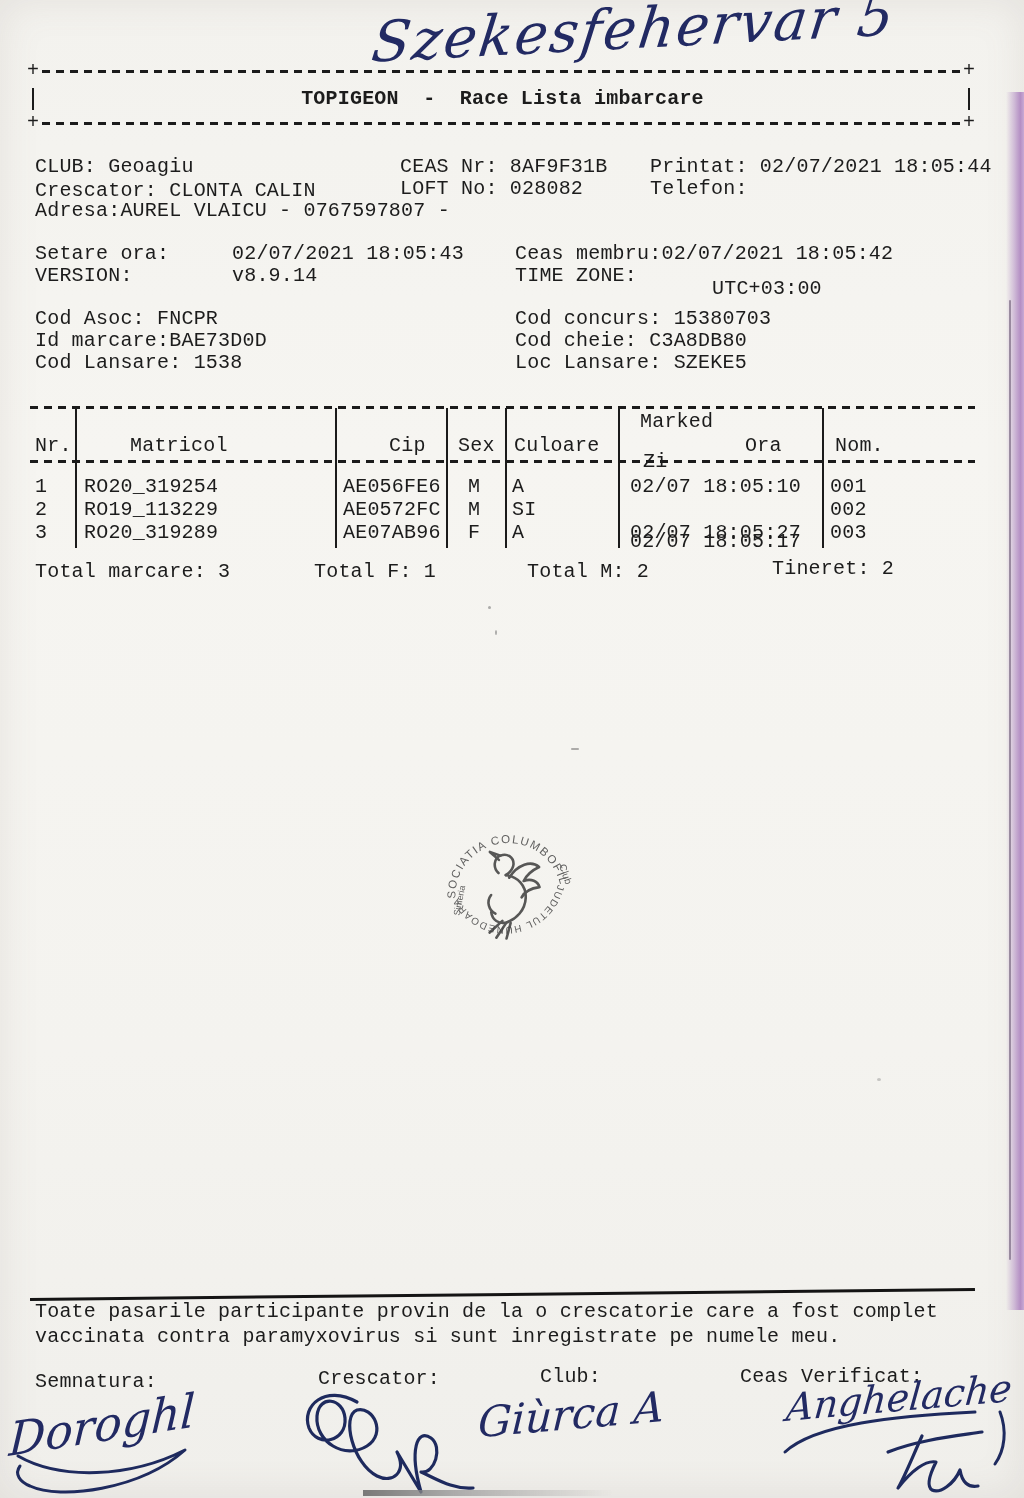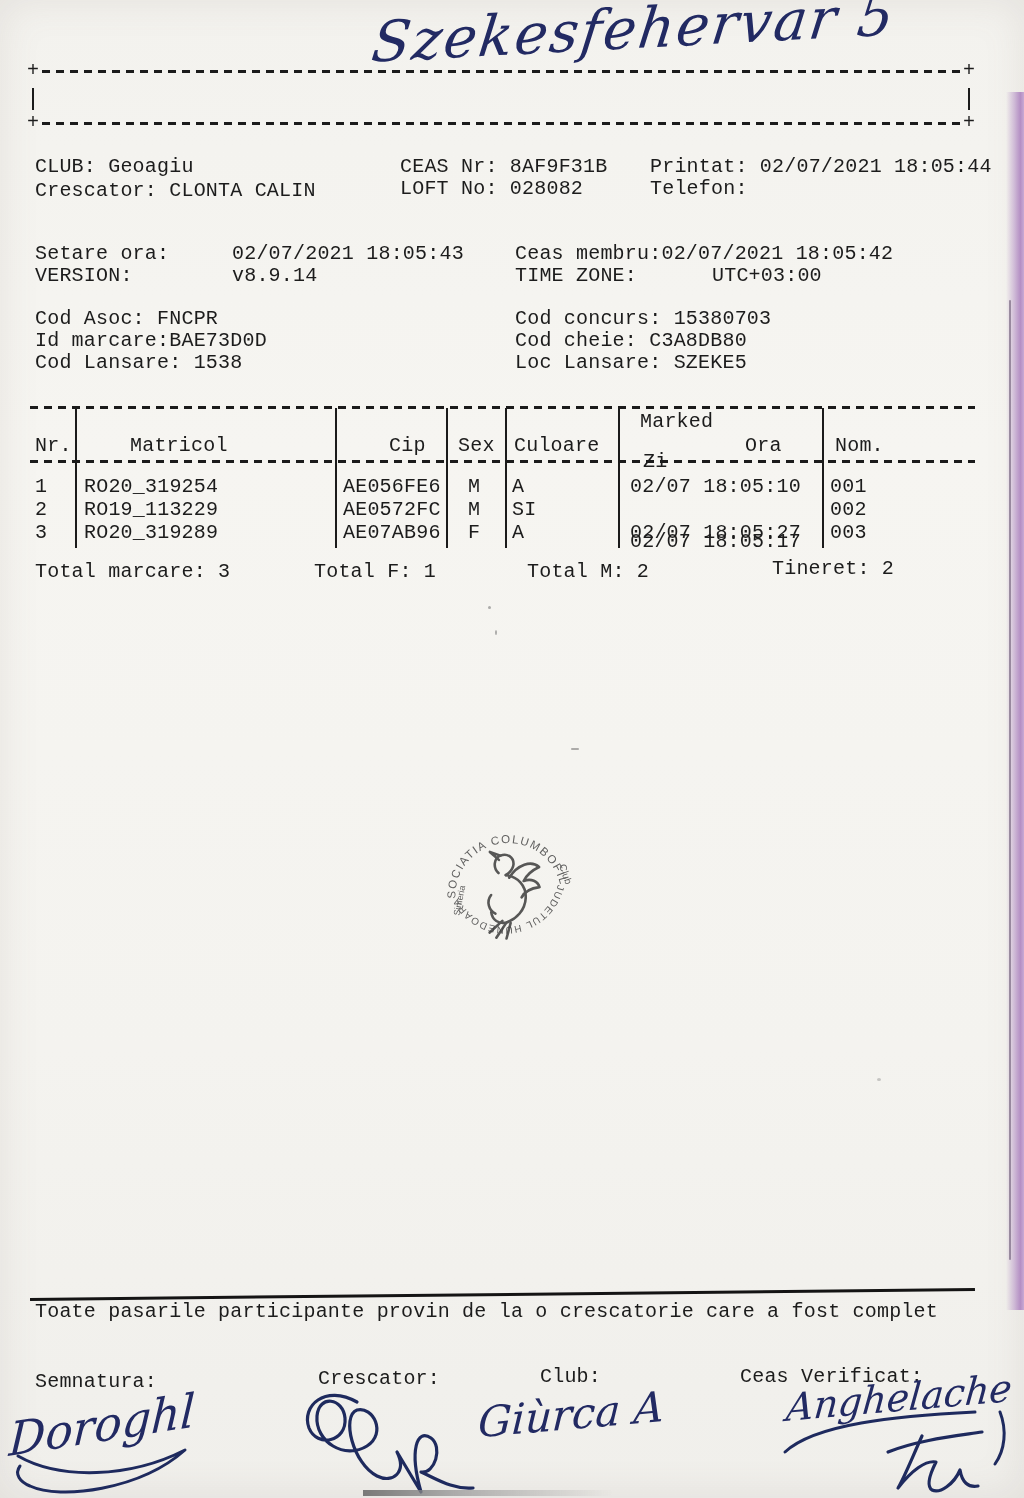--- a/index.html
+++ b/index.html
@@ -28,40 +28,42 @@
 
 <div class="scan">
 
   <div class="hand" style="left:372px; top:-4px; font-size:56px; transform:rotate(-3deg) skewX(-10deg); letter-spacing:2px;">Szekesfehervar 5</div>
 
   <div class="dash" style="left:42px; top:70px; width:922px;"></div>
   <span class="mono" style="left:27px; top:60px;">+</span>
   <span class="mono" style="left:963px; top:60px;">+</span>
   <div class="pipe" style="left:32px; top:88px; height:22px;"></div>
   <div class="pipe" style="left:968px; top:88px; height:22px;"></div>
+  <div class="mono" style="left:30px; top:88px; width:945px; text-align:center; font-weight:bold;">TOPIGEON  -  Race Lista imbarcare</div>
   <div class="dash" style="left:42px; top:122px; width:922px;"></div>
   <span class="mono" style="left:27px; top:112px;">+</span>
   <span class="mono" style="left:963px; top:112px;">+</span>
 
   <div class="mono" style="left:35px; top:156px;"><span>CLUB:</span> <span>Geoagiu</span></div>
   <div class="mono" style="left:400px; top:156px;"><span>CEAS Nr:</span> <span>8AF9F31B</span></div>
   <div class="mono" style="left:650px; top:156px;"><span>Printat:</span> <span>02/07/2021 18:05:44</span></div>
 
   <div class="mono" style="left:35px; top:180px;"><span>Crescator:</span> <span>CLONTA CALIN</span></div>
   <div class="mono" style="left:400px; top:178px;"><span>LOFT No:</span> <span>028082</span></div>
   <div class="mono" style="left:650px; top:178px;"><span>Telefon:</span></div>
 
+  <div class="mono" style="left:35px; top:200px;"><span>Adresa:</span><span>AUREL VLAICU - 0767597807 -</span></div>
 
   <div class="mono" style="left:35px; top:243px;">Setare ora:</div>
   <div class="mono" style="left:232px; top:243px;">02/07/2021 18:05:43</div>
   <div class="mono" style="left:515px; top:243px;"><span>Ceas membru:</span><span>02/07/2021 18:05:42</span></div>
   <div class="mono" style="left:35px; top:265px;">VERSION:</div>
   <div class="mono" style="left:232px; top:265px;">v8.9.14</div>
   <div class="mono" style="left:515px; top:265px;">TIME ZONE:</div>
-  <div class="mono" style="left:712px; top:265px;text-align:right;">UTC+03:00</div>
+  <div class="mono" style="left:712px; top:278px;text-align:right;">UTC+03:00</div>
 
   <div class="mono" style="left:35px; top:308px;"><span>Cod Asoc:</span> <span>FNCPR</span></div>
   <div class="mono" style="left:515px; top:308px;"><span>Cod concurs:</span> <span>15380703</span></div>
   <div class="mono" style="left:35px; top:330px;text-align:right;"><span>Id marcare:</span><span>BAE73D0D</span></div>
   <div class="mono" style="left:515px; top:330px;"><span>Cod cheie:</span> <span>C3A8DB80</span></div>
   <div class="mono" style="left:35px; top:352px;"><span>Cod Lansare:</span> <span>1538</span></div>
   <div class="mono" style="left:515px; top:352px;"><span>Loc Lansare:</span> <span>SZEKE5</span></div>
 
   <div class="dash" style="left:30px; top:406px; width:945px;"></div>
   <div class="dash" style="left:30px; top:460px; width:945px;"></div>
@@ -143,20 +145,21 @@
       <path d="M64,29 L54,24 L62,33"></path>
       <path d="M67,49 C79,52 86,62 84,74 C82,86 72,94 62,96 C54,97 48,92 48,84"></path>
       <path d="M70,52 C80,40 94,37 101,45 C95,47 88,51 84,57 C92,55 98,59 99,65 C91,65 84,67 80,73"></path>
       <path d="M62,96 L50,110 M66,97 L60,112 M58,94 L44,104"></path>
       <path d="M52,86 C46,82 44,73 50,67"></path>
     </g>
   </svg>
 
   <div class="solid" style="left:30px; top:1293px; width:945px; height:3px; transform:rotate(-0.6deg);"></div>
   <div class="mono" style="left:35px; top:1301px;">Toate pasarile participante provin de la o crescatorie care a fost complet</div>
+  <div class="mono" style="left:35px; top:1326px;">vaccinata contra paramyxovirus si sunt inregistrate pe numele meu.</div>
 
   <div class="mono" style="left:35px;  top:1371px;">Semnatura:</div>
   <div class="mono" style="left:318px; top:1368px;">Crescator:</div>
   <div class="mono" style="left:540px; top:1366px;">Club:</div>
   <div class="mono" style="left:740px; top:1366px;">Ceas Verificat:</div>
 
   <div class="hand" style="left:8px; top:1398px; font-size:46px; transform:rotate(-9deg) skewX(-12deg);">Doroghl</div>
   <svg style="left:0px; top:1428px;" width="240" height="70" viewBox="0 0 240 70">
     <path class="ink" stroke-width="3" d="M18,28 C60,52 130,50 185,22 C140,62 60,72 30,58 C20,54 14,46 20,38"></path>
   </svg>

